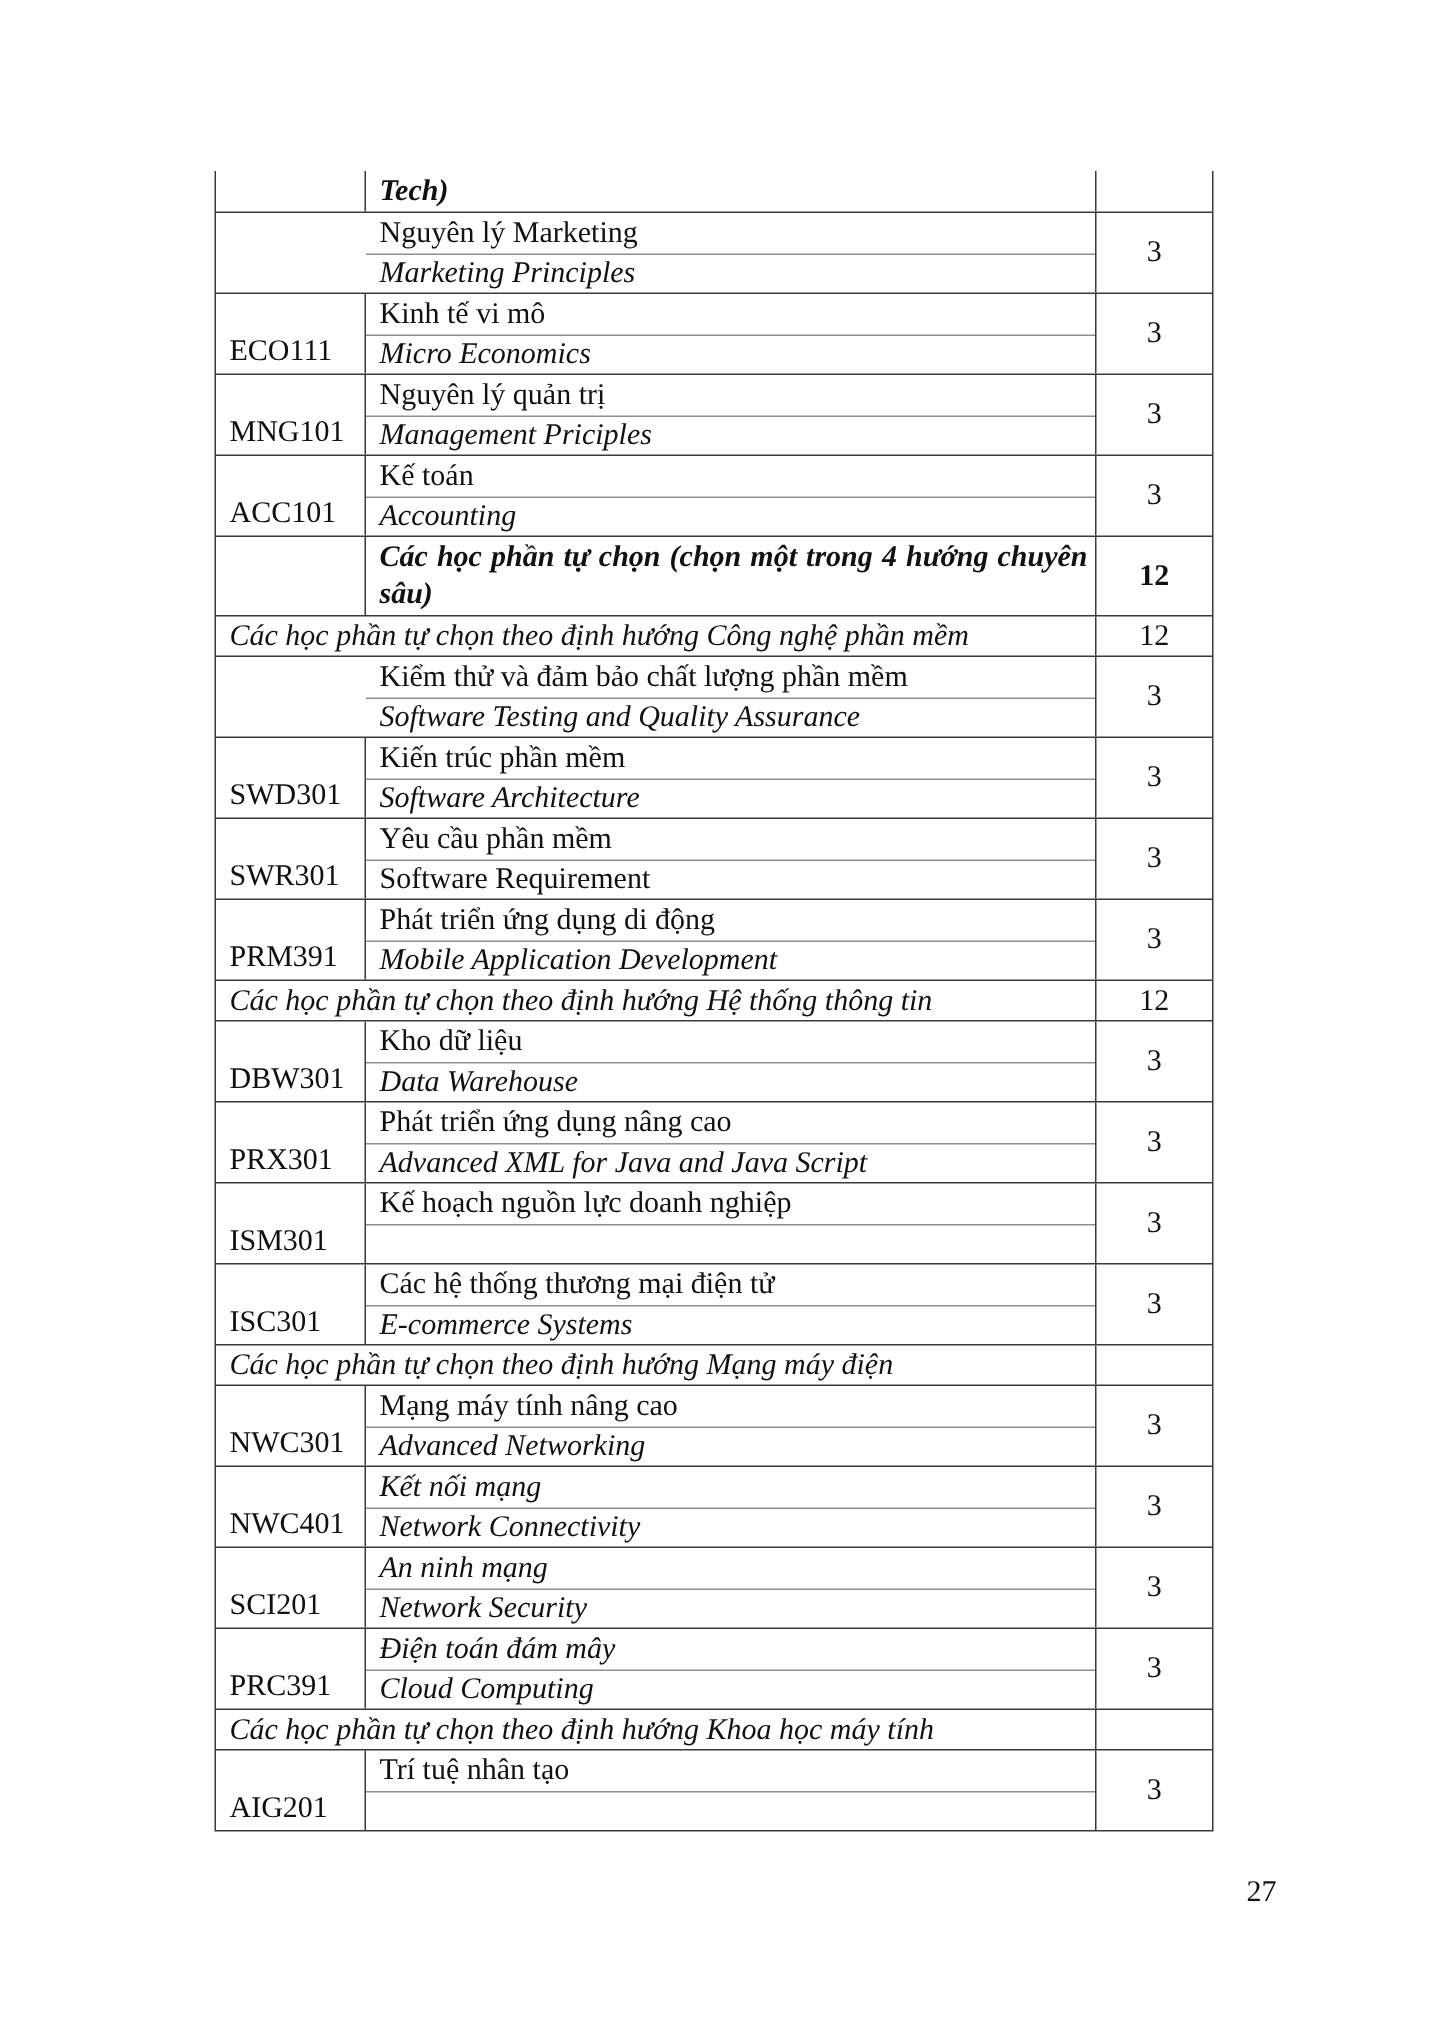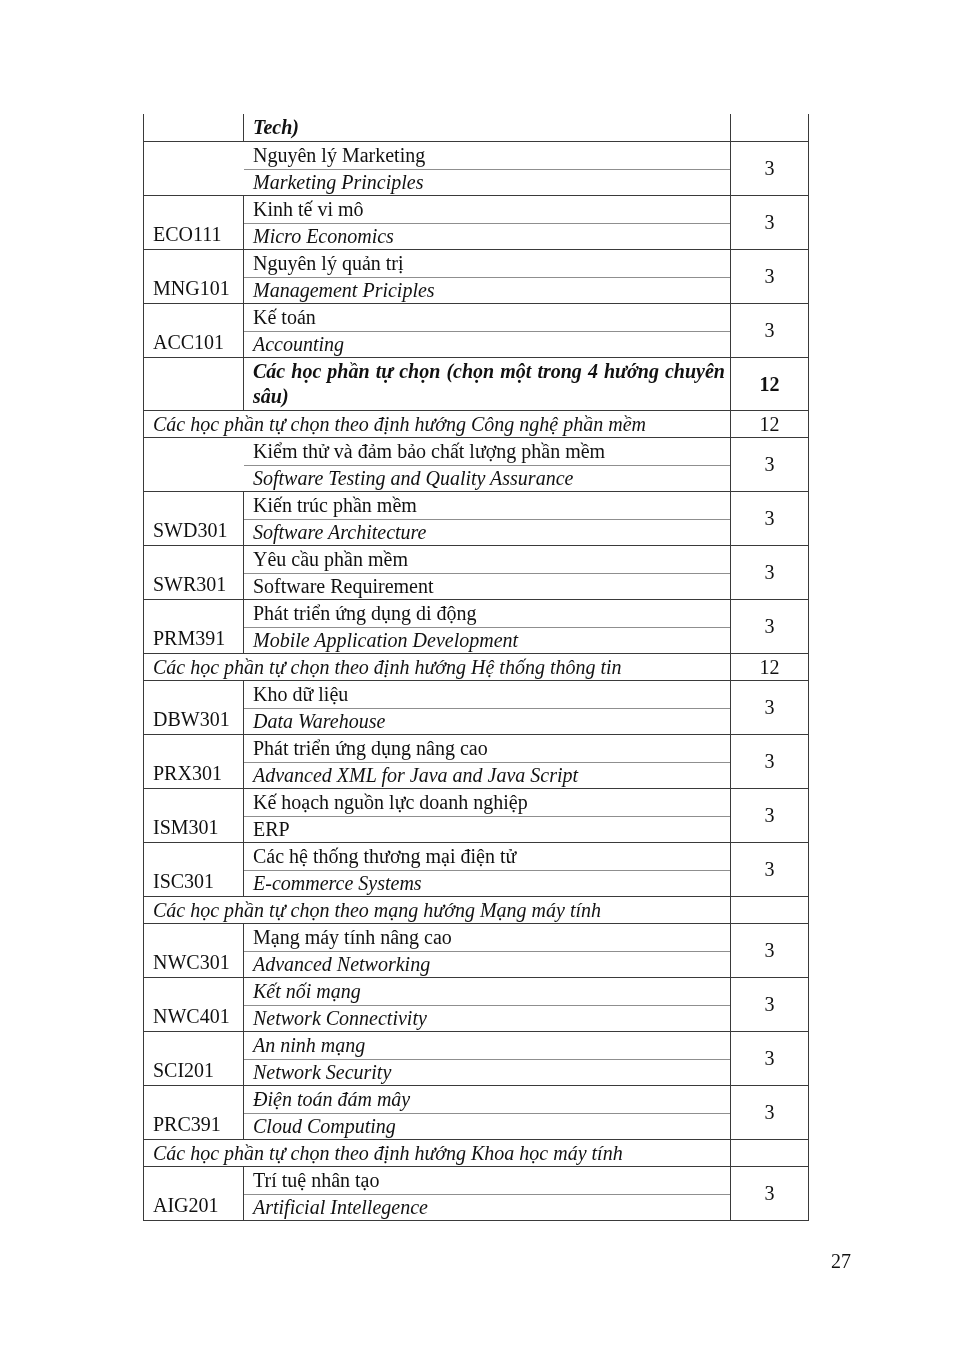--- a/index.html
+++ b/index.html
@@ -121,31 +121,30 @@
       </div>
       <div class="row row-course">
         <div class="cell code">PRX301</div>
         <div class="cell vn">Phát triển ứng dụng nâng cao</div>
         <div class="cell en it">Advanced XML for Java and Java Script</div>
         <div class="cell credit">3</div>
       </div>
       <div class="row row-course">
         <div class="cell code">ISM301</div>
         <div class="cell vn">Kế hoạch nguồn lực doanh nghiệp</div>
-        <div class="cell en">ERP</div>
         <div class="cell credit">3</div>
       </div>
       <div class="row row-course">
         <div class="cell code">ISC301</div>
         <div class="cell vn">Các hệ thống thương mại điện tử</div>
         <div class="cell en it">E-commerce Systems</div>
         <div class="cell credit">3</div>
       </div>
       <div class="row row-section">
-        <div class="cell stitle">Các học phần tự chọn theo mạng hướng Mạng máy tính</div>
+        <div class="cell stitle">Các học phần tự chọn theo định hướng Mạng máy điện</div>
         <div class="cell credit"></div>
       </div>
       <div class="row row-course">
         <div class="cell code">NWC301</div>
         <div class="cell vn">Mạng máy tính nâng cao</div>
         <div class="cell en it">Advanced Networking</div>
         <div class="cell credit">3</div>
       </div>
       <div class="row row-course">
         <div class="cell code">NWC401</div>
@@ -165,18 +164,17 @@
         <div class="cell en it">Cloud Computing</div>
         <div class="cell credit">3</div>
       </div>
       <div class="row row-section">
         <div class="cell stitle">Các học phần tự chọn theo định hướng Khoa học máy tính</div>
         <div class="cell credit"></div>
       </div>
       <div class="row row-course">
         <div class="cell code">AIG201</div>
         <div class="cell vn">Trí tuệ nhân tạo</div>
-        <div class="cell en it">Artificial Intellegence</div>
         <div class="cell credit">3</div>
       </div>
     </div>
   <div class="page-number">27</div>
 </div>
 
 </body></html>

